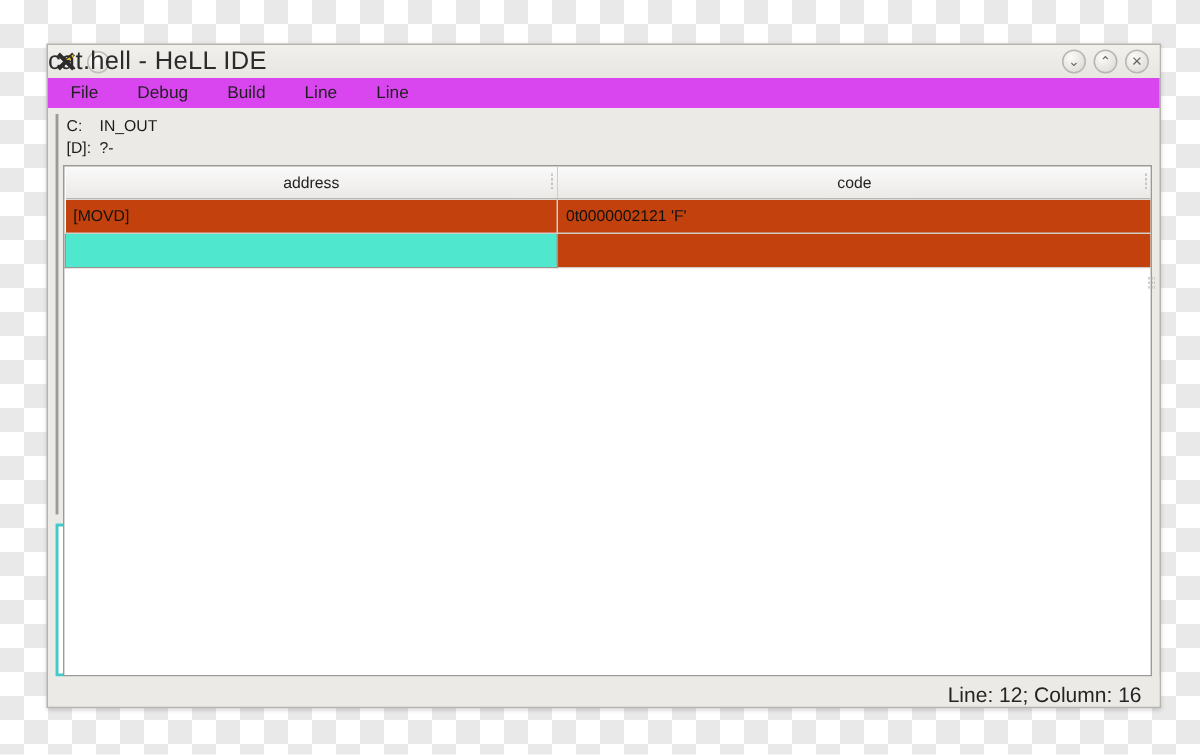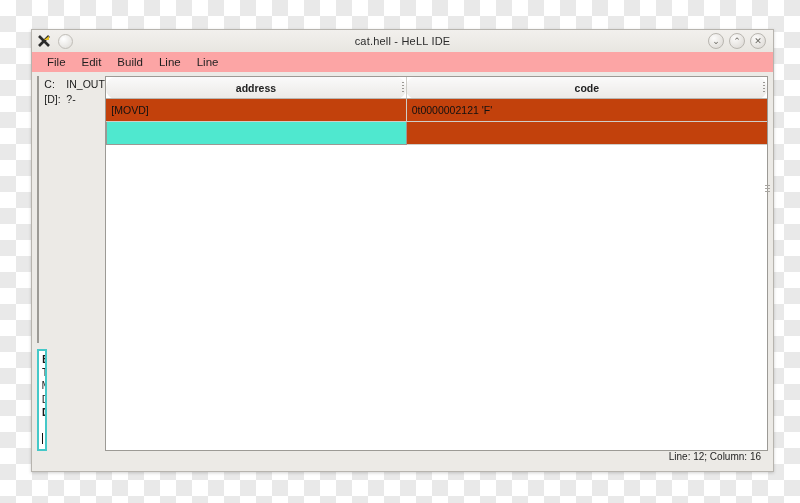--- a/index.html
+++ b/index.html
@@ -42,22 +42,22 @@
   .app-logo { width: 15px; height: 15px; position: relative; }
   .app-logo svg { display:block; }
   .tb-circle {
     width: 13px; height: 13px; border-radius: 50%;
     background: radial-gradient(circle at 35% 30%, #ffffff, #dcdad5);
     border: 1px solid #c0bdb7;
   }
   .tb-title {
     position: absolute;
     left: 0; right: 0;
-    text-align: center;
-    font-size: 11px;
+    text-align: left;
+    font-size: 17px;
     color: #2b2b2b;
     letter-spacing: 0.2px;
     pointer-events: none;
   }
   .tb-right {
     margin-left: auto;
     display: flex; align-items: center; gap: 5px;
     padding-right: 7px;
   }
   .wbtn {
@@ -67,40 +67,40 @@
     display: flex; align-items: center; justify-content: center;
     color: #6a6862; font-size: 9px; line-height: 1;
   }
 
   
   .menubar {
     flex: 0 0 20px;
     display: flex;
     align-items: center;
     padding-left: 8px;
-    gap: 2px;
-    background: #fca5a5;
+    gap: 12px;
+    background: #d946ef;
   }
   .menuitem {
     font-size: 11.5px;
     color: #1f1f1f;
     padding: 2px 7px;
     border-radius: 2px;
   }
 
   
   .bodyarea {
     flex: 1 1 auto;
     display: flex;
     padding: 4px 5px 0 5px;
     gap: 5px;
     min-height: 0;
   }
   .leftcol { display: flex; flex-direction: column; width: 466px; min-width: 0; }
-  .rightcol { flex: 1 1 auto; display: flex; flex-direction: row; min-width: 0; }
+  .rightcol { flex: 1 1 auto; display: flex; flex-direction: column; min-width: 0; }
 
   
   .editor-wrap {
     flex: 0 0 265px;
     border: 1px solid #9c9a95;
     background: #ffffff;
     display: flex;
     flex-direction: column;
     overflow: hidden;
   }
@@ -194,24 +194,23 @@
     border-collapse: collapse;
     table-layout: fixed;
     font-family: "Liberation Sans", sans-serif;
     font-size: 10.5px;
   }
   table.memtable th {
     height: 19px;
     background: linear-gradient(#fafafa, #eceae7);
     border-bottom: 1px solid #b9b6b1;
     border-right: 1px solid #cfcdc8;
-    font-weight: bold;
+    font-weight: normal;
     color: #222;
     position: relative;
-    border-radius: 10px;
   }
   table.memtable th:last-child { border-right: none; }
   table.memtable th .grip {
     position: absolute; right: 2px; top: 4px;
     width: 2px; height: 11px;
     background-image: radial-gradient(#9b9893 45%, transparent 46%);
     background-size: 2px 3px;
   }
   table.memtable td {
     height: 22px;
@@ -242,24 +241,24 @@
     right: 0; top: 18px;
     width: 5px; height: 9px;
     background-image: radial-gradient(#a8a5a0 45%, transparent 46%);
     background-size: 2px 3px;
   }
 
   
   .statusbar {
     flex: 0 0 20px;
     display: flex;
-    align-items: flex-start;
+    align-items: flex-end;
     justify-content: flex-end;
     padding-right: 12px;
-    font-size: 10px;
+    font-size: 14px;
     color: #242424;
     background: #eceae6;
   }
 </style>
 </head>
 <body>
 
 <div id="window">
 
   <div class="titlebar">
@@ -276,21 +275,21 @@
     <div class="tb-title">cat.hell - HeLL IDE</div>
     <div class="tb-right">
       <span class="wbtn">⌄</span>
       <span class="wbtn">⌃</span>
       <span class="wbtn">✕</span>
     </div>
   </div>
 
   <div class="menubar">
     <span class="menuitem">File</span>
-    <span class="menuitem">Edit</span>
+    <span class="menuitem">Debug</span>
     <span class="menuitem">Build</span>
     <span class="menuitem">Line</span>
     <span class="menuitem">Line</span>
   </div>
 
   <div class="bodyarea">
 
     <div class="leftcol">
 
       <div class="editor-wrap">

